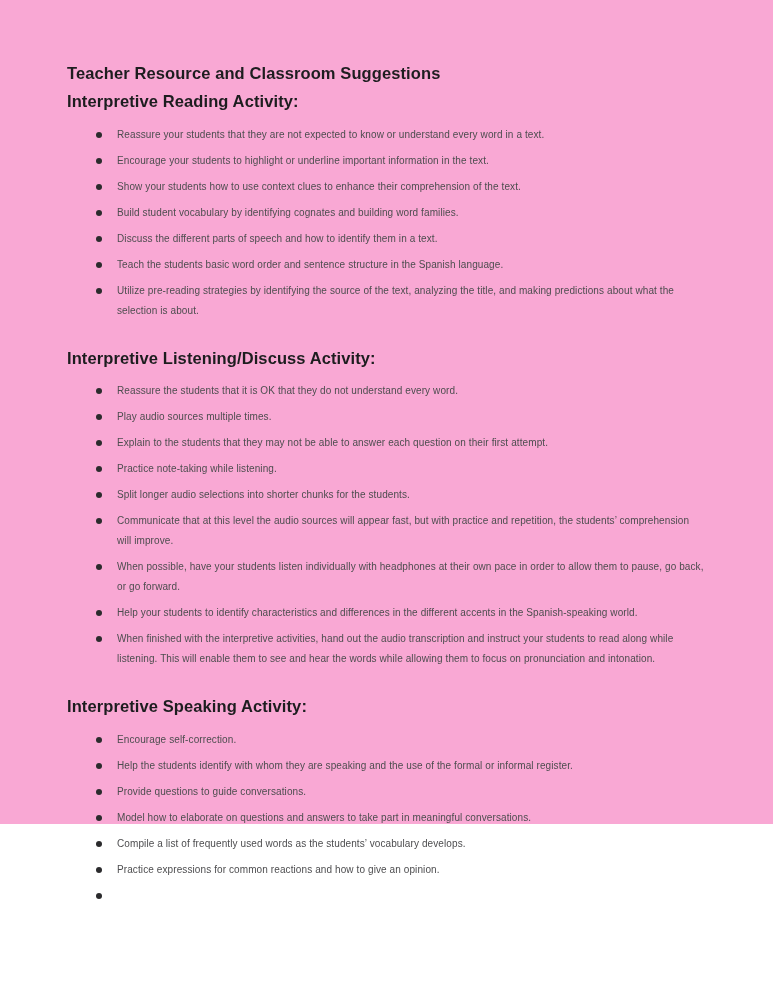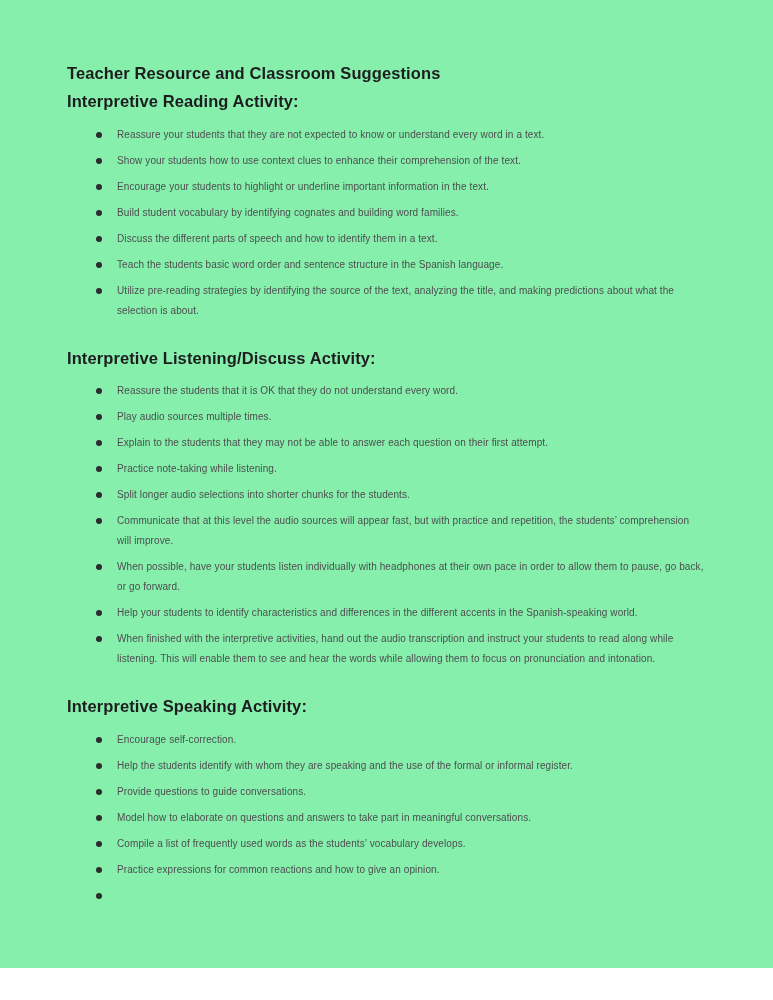--- a/index.html
+++ b/index.html
@@ -9,22 +9,22 @@
     background: #ffffff;
   }
   body {
     width: 773px;
     height: 1000px;
     font-family: "Liberation Sans", "DejaVu Sans", sans-serif;
     overflow: hidden;
   }
   .page {
     width: 773px;
-    height: 968px;
-    background: #86efac;
+    height: 824px;
+    background: #f9a8d4;
     padding: 64px 68px 0 67px;
   }
   .page-title {
     font-size: 16.5px;
     font-weight: 700;
     color: #1d1d1f;
     margin: 0 0 7px 0;
     letter-spacing: 0.1px;
     line-height: 1.2;
   }
@@ -70,22 +70,22 @@
 </head>
 <body>
 
 <div class="page">
   <h1 class="page-title">Teacher Resource and Classroom Suggestions</h1>
   <div id="sections">
       <section class="activity-section">
         <h2 class="section-heading">Interpretive Reading Activity:</h2>
         <ul class="bullet-list">
           <li class="bullet-item"><span class="bullet-dot"></span><span class="bullet-text">Reassure your students that they are not expected to know or understand every word in a text.</span></li>
+          <li class="bullet-item"><span class="bullet-dot"></span><span class="bullet-text">Encourage your students to highlight or underline important information in the text.</span></li>
           <li class="bullet-item"><span class="bullet-dot"></span><span class="bullet-text">Show your students how to use context clues to enhance their comprehension of the text.</span></li>
-          <li class="bullet-item"><span class="bullet-dot"></span><span class="bullet-text">Encourage your students to highlight or underline important information in the text.</span></li>
           <li class="bullet-item"><span class="bullet-dot"></span><span class="bullet-text">Build student vocabulary by identifying cognates and building word families.</span></li>
           <li class="bullet-item"><span class="bullet-dot"></span><span class="bullet-text">Discuss the different parts of speech and how to identify them in a text.</span></li>
           <li class="bullet-item"><span class="bullet-dot"></span><span class="bullet-text">Teach the students basic word order and sentence structure in the Spanish language.</span></li>
           <li class="bullet-item"><span class="bullet-dot"></span><span class="bullet-text">Utilize pre-reading strategies by identifying the source of the text, analyzing the title, and making predictions about what the selection is about.</span></li>
         </ul>
       </section>
       <section class="activity-section">
         <h2 class="section-heading">Interpretive Listening/Discuss Activity:</h2>
         <ul class="bullet-list">
           <li class="bullet-item"><span class="bullet-dot"></span><span class="bullet-text">Reassure the students that it is OK that they do not understand every word.</span></li>

